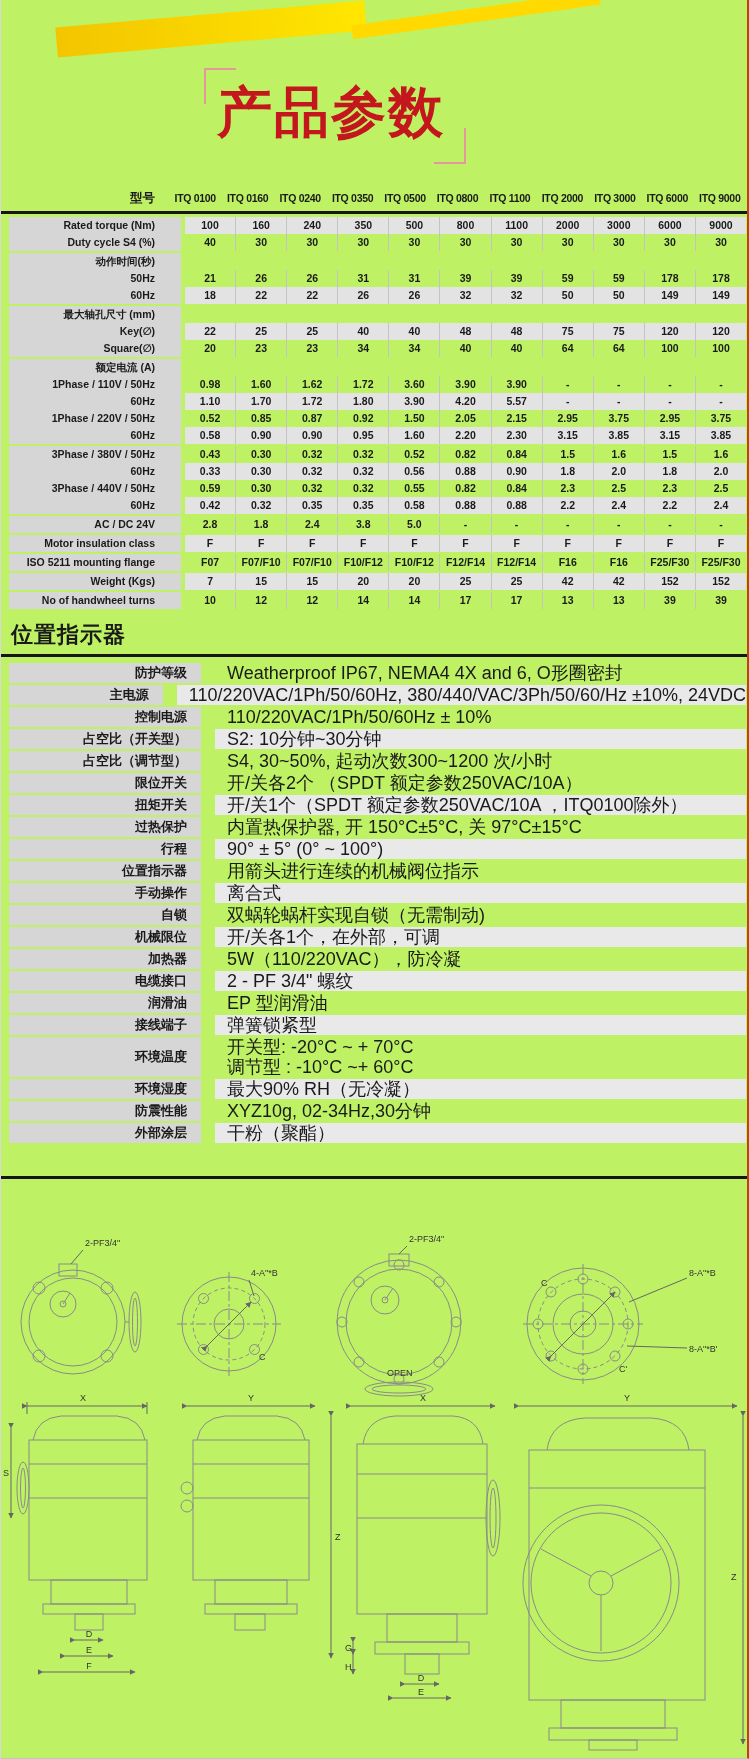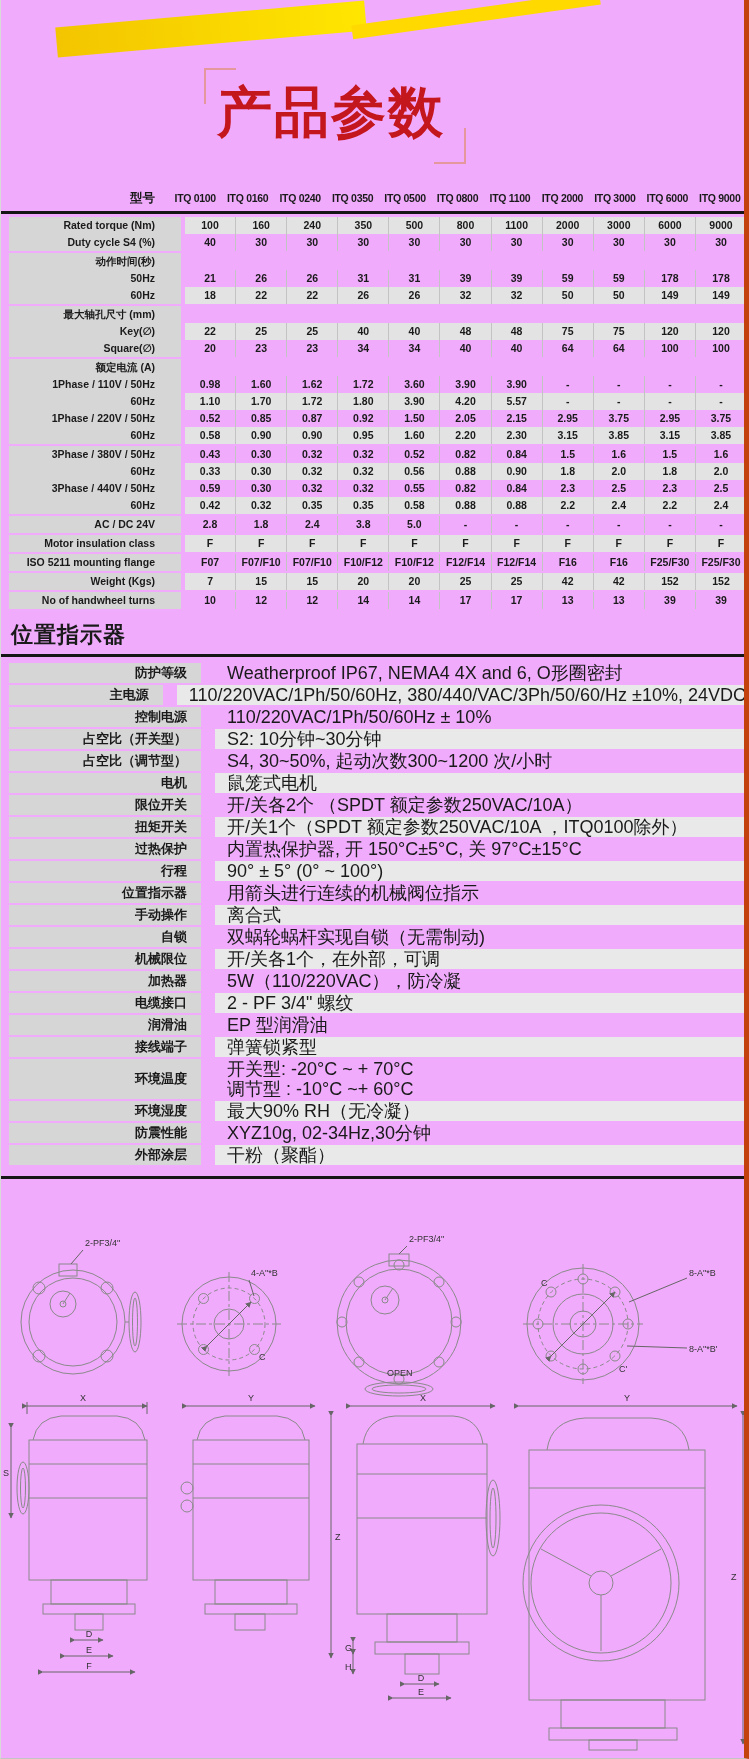--- a/index.html
+++ b/index.html
@@ -1,20 +1,20 @@
 <!DOCTYPE html>
 <html><head>
 <meta charset="utf-8">
 <style>
   html,body{margin:0;padding:0;background:#ffffff;}
   .page{
     position:relative;width:749px;height:1759px;box-sizing:border-box;
-    background:#f0abfc;overflow:hidden;color:#1a1a1a;
+    background:#bef264;overflow:hidden;color:#1a1a1a;
     font-family:"Liberation Sans","DejaVu Sans",sans-serif;
-    border-left:1px solid #d9d9d9;border-right:5px solid #c2410c;border-bottom:1px solid #c4c4c4;
+    border-left:1px solid #d9d9d9;border-right:2px solid #c2410c;border-bottom:1px solid #c4c4c4;
   }
   
   .ribbon1{position:absolute;left:55px;top:14px;width:310px;height:30px;
     background:linear-gradient(90deg,#f3c500,#ffe600);transform:rotate(-5deg);}
   .ribbon2{position:absolute;left:350px;top:8px;width:250px;height:14px;
     background:#ffd900;transform:rotate(-8deg);}
   
   .title-wrap{position:absolute;left:203px;top:62px;width:262px;height:102px;}
   .bracket-tl{position:absolute;left:0;top:6px;width:30px;height:34px;
     border-left:2px solid #e4989c;border-top:2px solid #e4989c;}
@@ -465,26 +465,20 @@
         <div class="svals">
           <div class="sline">S2: 10分钟~30分钟</div>
         </div>
       </div>
       <div class="srow w">
         <div class="slabel">占空比（调节型）</div>
         <div class="svals">
           <div class="sline">S4, 30~50%, 起动次数300~1200 次/小时</div>
         </div>
       </div>
-      <div class="srow g">
-        <div class="slabel">电机</div>
-        <div class="svals">
-          <div class="sline">鼠笼式电机</div>
-        </div>
-      </div>
       <div class="srow w">
         <div class="slabel">限位开关</div>
         <div class="svals">
           <div class="sline">开/关各2个 （SPDT 额定参数250VAC/10A）</div>
         </div>
       </div>
       <div class="srow g">
         <div class="slabel">扭矩开关</div>
         <div class="svals">
           <div class="sline">开/关1个（SPDT 额定参数250VAC/10A ，ITQ0100除外）</div>

